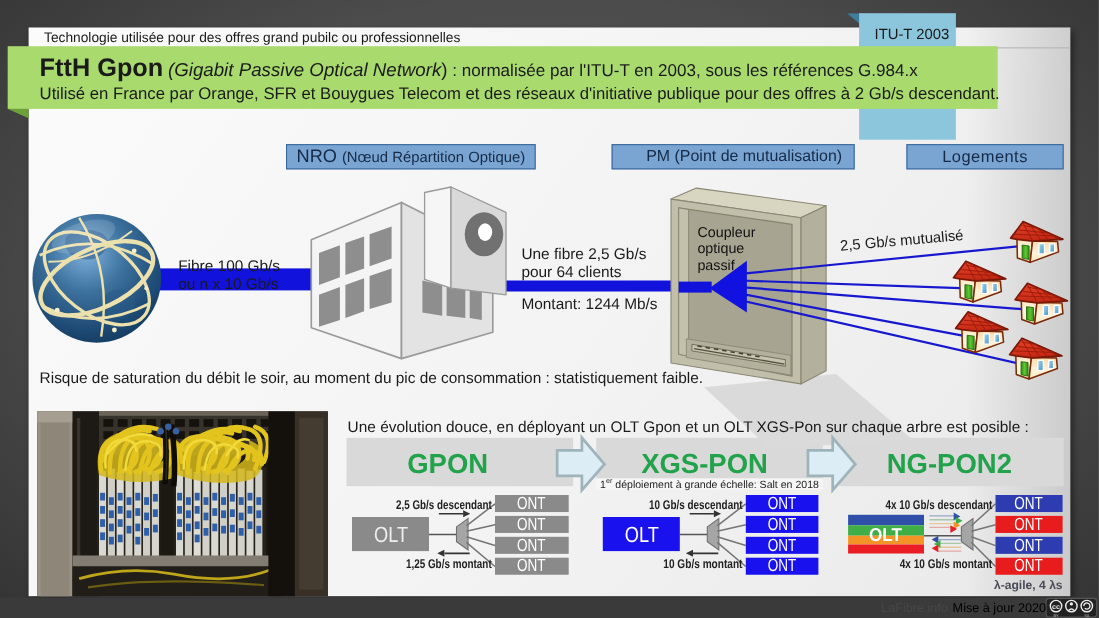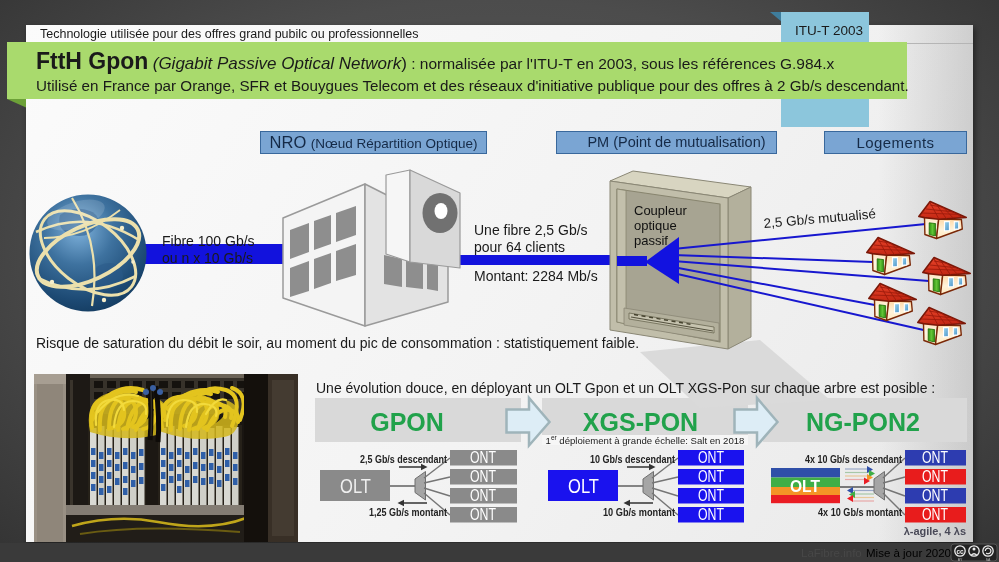--- a/index.html
+++ b/index.html
@@ -462,21 +462,21 @@
       <path d="M971.4,555 q2.6,-2.6 5.2,0" stroke="#ececec" stroke-width="1.3" fill="none"></path>
       <circle cx="988" cy="551" r="5.2" fill="none" stroke="#ececec" stroke-width="1.3"></circle>
       <path d="M985.3,551 a2.8,2.8 0 1 1 0.9,2" stroke="#ececec" stroke-width="1.2" fill="none"></path>
       <text x="960" y="560.5" font-size="3.5" fill="#bbb" text-anchor="middle">BY</text>
       <text x="988" y="560.5" font-size="3.5" fill="#bbb" text-anchor="middle">SA</text>
     </g>
   </svg>
 
   <div class="t" style="left:162px;top:213px;font-size:14px;line-height:17px;margin-top:20px;">Fibre 100 Gb/s<br>ou n x 10 Gb/s</div>
   <div class="t" style="left:474px;top:222px;font-size:14px;line-height:17px;">Une fibre 2,5 Gb/s<br>pour 64 clients</div>
-  <div class="t" style="left:474px;top:268px;font-size:14px;">Montant: 2284 Mb/s</div>
+  <div class="t" style="left:474px;top:268px;font-size:14px;">Montant: 1244 Mb/s</div>
   <div class="t" style="left:634px;top:203px;font-size:13px;line-height:15px;color:#111;">Coupleur<br>optique<br>passif</div>
   <div class="t" style="left:763px;top:216px;font-size:13.5px;transform:rotate(-5deg);transform-origin:left top;">2,5 Gb/s mutualisé</div>
 
   <div class="t" style="left:36px;top:335px;font-size:14px;">Risque de saturation du débit le soir, au moment du pic de consommation : statistiquement faible.</div>
 
   <div class="t" style="left:316px;top:380px;font-size:14px;text-align:right;">Une évolution douce, en déployant un OLT Gpon et un OLT XGS-Pon sur chaque arbre est posible :</div>
   <div class="t" style="left:315px;top:400px;width:184px;height:44px;line-height:44px;text-align:center;font-size:25px;font-weight:bold;color:#21a24b;">GPON</div>
   <div class="t" style="left:542px;top:402px;width:197px;height:40px;line-height:40px;text-align:center;font-size:25px;font-weight:bold;color:#21a24b;">XGS-PON</div>
   <div class="t" style="left:761px;top:400px;width:204px;height:44px;line-height:44px;text-align:center;font-size:25px;font-weight:bold;color:#21a24b;">NG-PON2</div>
   <div class="t" style="left:542px;top:434px;width:206px;text-align:center;font-size:9.6px;color:#222;">1<span style="vertical-align:super;font-size:6.5px;">er</span> déploiement à grande échelle: Salt en 2018</div>

